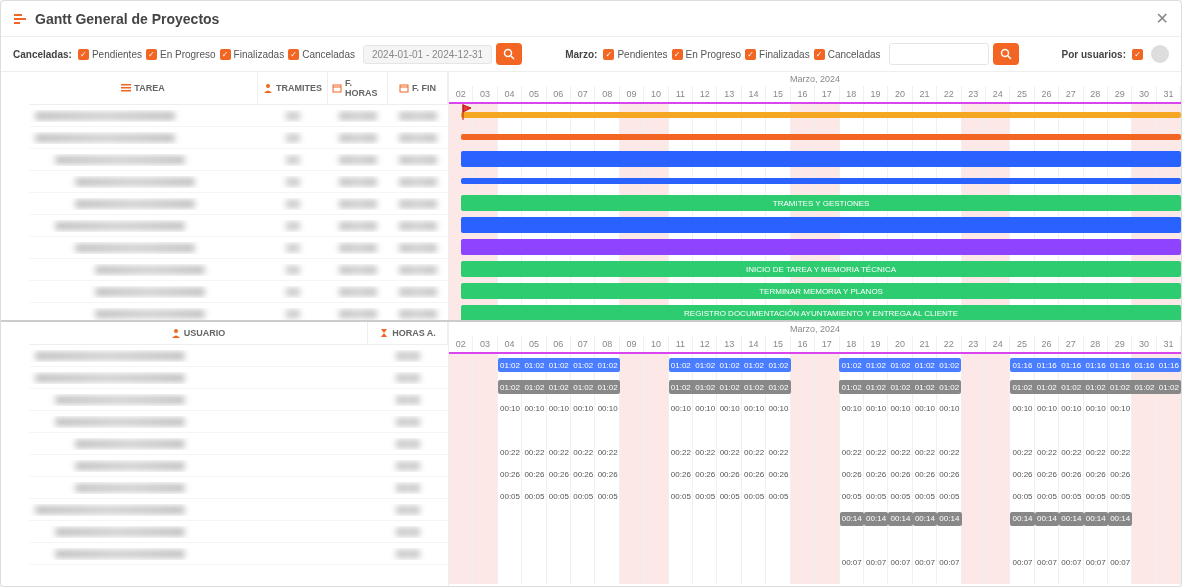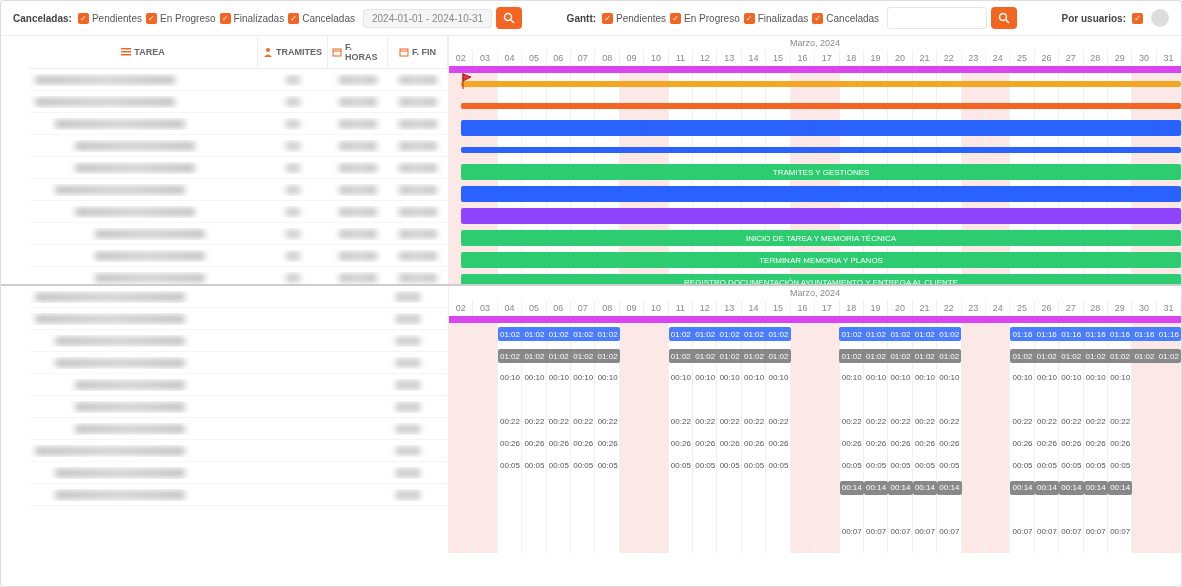--- a/index.html
+++ b/index.html
@@ -30,64 +30,75 @@
   .leftcol .header-row { display: flex; border-bottom: 1px solid #eee; font-size: 9px; font-weight: bold; color: #666; }
   .leftcol .header-row .hcell { padding: 6px 4px; border-right: 1px solid #eee; display: flex; align-items: center; justify-content: center; gap: 3px; }
   .hcell .hicon { color: #f26522; }
   .leftcol .rows { flex: 1; overflow: hidden; }
   .leftcol .row { display: flex; height: 22px; align-items: center; border-bottom: 1px solid #f5f5f5; }
   .leftcol .row .cell { padding: 0 6px; white-space: nowrap; overflow: hidden; }
   .blur { filter: blur(3px); color: #999; background: linear-gradient(90deg, #bbb 0%, #ccc 50%, #bbb 100%); height: 8px; border-radius: 3px; display: inline-block; }
   
   .rightcol { flex: 1; overflow: hidden; position: relative; }
   .month-label { text-align: center; font-size: 9px; color: #888; padding: 2px 0; }
-  .day-header { display: flex; font-size: 9px; color: #888; border-bottom: 7px solid #d946ef; }
+  .day-header { display: flex; font-size: 9px; color: #888; border-bottom: 2px solid #d946ef; }
   .day-header .day { flex: 1; text-align: center; padding: 3px 0; border-right: 1px solid #f0f0f0; }
   .timeline { position: relative; }
   .grid-bg { position: absolute; inset: 0; display: flex; }
   .grid-bg .col { flex: 1; border-right: 1px solid #f0f0f0; }
   .grid-bg .col.weekend { background: #fde8e8; }
   .bars { position: relative; }
   .bar-row { height: 22px; position: relative; }
   .bar { position: absolute; height: 16px; top: 3px; border-radius: 2px; display: flex; align-items: center; justify-content: center; color: #fff; font-size: 8px; white-space: nowrap; overflow: hidden; }
   .hours-bar { position: absolute; height: 14px; top: 4px; border-radius: 2px; display: flex; align-items: center; }
   .hours-bar .val { flex: 1; text-align: center; font-size: 8px; color: #fff; }
   
   svg { display: block; }
 </style>
 </head>
 <body>
 
 <div class="window">
 
+  <div class="titlebar">
+    <span class="icon">
+      <svg width="14" height="14" viewBox="0 0 14 14">
+          <rect x="1" y="2" width="8" height="2" fill="#f26522"></rect>
+          <rect x="1" y="6" width="12" height="2" fill="#f26522"></rect>
+          <rect x="1" y="10" width="6" height="2" fill="#f26522"></rect>
+        </svg>
+    </span>
+    <h1>Gantt General de Proyectos</h1>
+    <span class="close-btn">✕</span>
+  </div>
 
   <div class="filterbar">
     <span class="label">Canceladas:</span>
     <span id="proj-statuses"><span class="chk">
           <span class="chk-box">✓</span>
           <span>Pendientes</span>
         </span><span class="chk">
           <span class="chk-box">✓</span>
           <span>En Progreso</span>
         </span><span class="chk">
           <span class="chk-box">✓</span>
           <span>Finalizadas</span>
         </span><span class="chk">
           <span class="chk-box">✓</span>
           <span>Canceladas</span>
         </span></span>
-    <span class="date-input">2024-01-01 - 2024-10-31</span>
+    <span class="date-input">2024-01-01 - 2024-12-31</span>
     <button class="search-btn">
       <svg width="12" height="12" viewBox="0 0 12 12">
           <circle cx="5" cy="5" r="3.5" stroke="#fff" stroke-width="1.5" fill="none"></circle>
           <line x1="8" y1="8" x2="11" y2="11" stroke="#fff" stroke-width="1.5"></line>
         </svg>
     </button>
     <span class="spacer"></span>
-    <span class="label">Gantt:</span>
+    <span class="label">Marzo:</span>
     <span id="task-statuses"><span class="chk">
           <span class="chk-box">✓</span>
           <span>Pendientes</span>
         </span><span class="chk">
           <span class="chk-box">✓</span>
           <span>En Progreso</span>
         </span><span class="chk">
           <span class="chk-box">✓</span>
           <span>Finalizadas</span>
         </span><span class="chk">
@@ -318,20 +329,39 @@
                   <path d="M2 0 L2 16 M2 1 L10 4 L2 8 Z" fill="#e53935" stroke="#b71c1c"></path>
                 </svg>
               </div>
             </div>
         </div>
       </div>
     </div>
 
     <div class="pane bottom">
       <div class="leftcol">
+        <div class="header-row">
+          <div class="hcell" style="flex:1">
+            <span class="hicon">
+              <svg width="10" height="10" viewBox="0 0 10 10">
+                  <circle cx="5" cy="3" r="2" fill="#f26522"></circle>
+                  <path d="M1 10 Q5 5 9 10" fill="#f26522"></path>
+                </svg>
+            </span>
+            <span>USUARIO</span>
+          </div>
+          <div class="hcell" style="width:80px">
+            <span class="hicon">
+              <svg width="10" height="10" viewBox="0 0 10 10">
+                  <path d="M2 1 L8 1 L5 5 L8 9 L2 9 L5 5 Z" fill="#f26522"></path>
+                </svg>
+            </span>
+            <span>HORAS A.</span>
+          </div>
+        </div>
         <div class="rows" id="user-rows">
             <div class="row">
               <div class="cell" style="flex:1;padding-left:6px"><span class="blur" style="width:150px"></span></div>
               <div class="cell" style="width:80px;text-align:center"><span class="blur" style="width:24px"></span></div>
             </div>
             <div class="row">
               <div class="cell" style="flex:1;padding-left:6px"><span class="blur" style="width:150px"></span></div>
               <div class="cell" style="width:80px;text-align:center"><span class="blur" style="width:24px"></span></div>
             </div>
             <div class="row">

